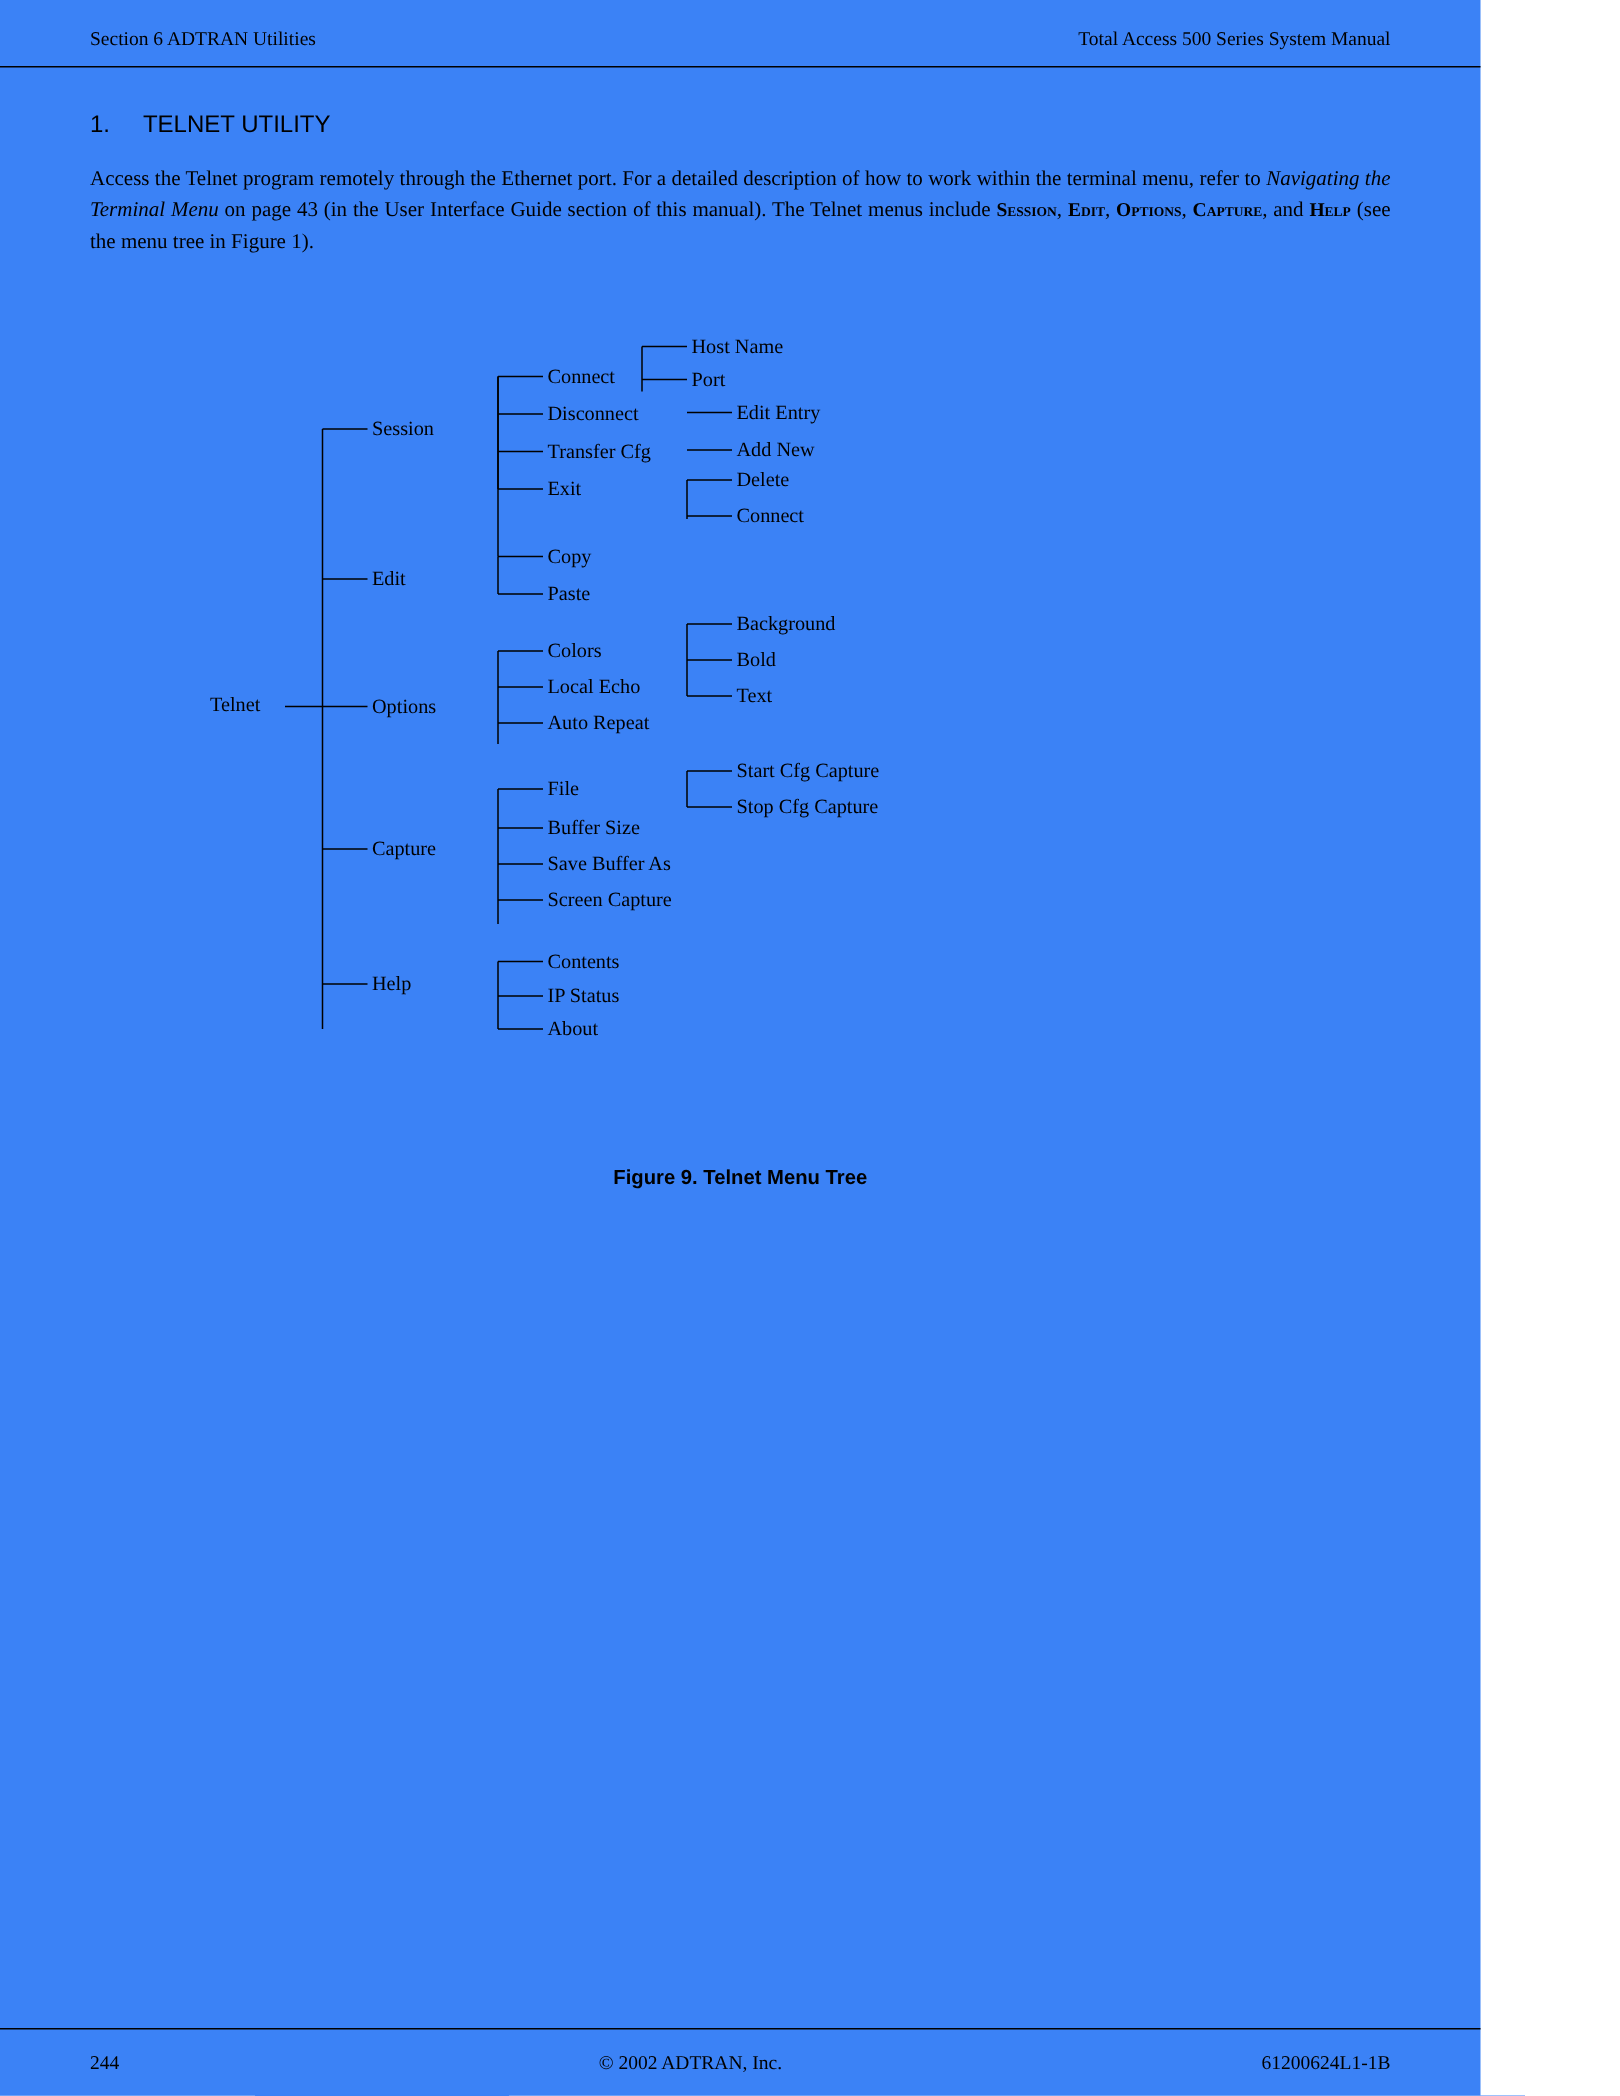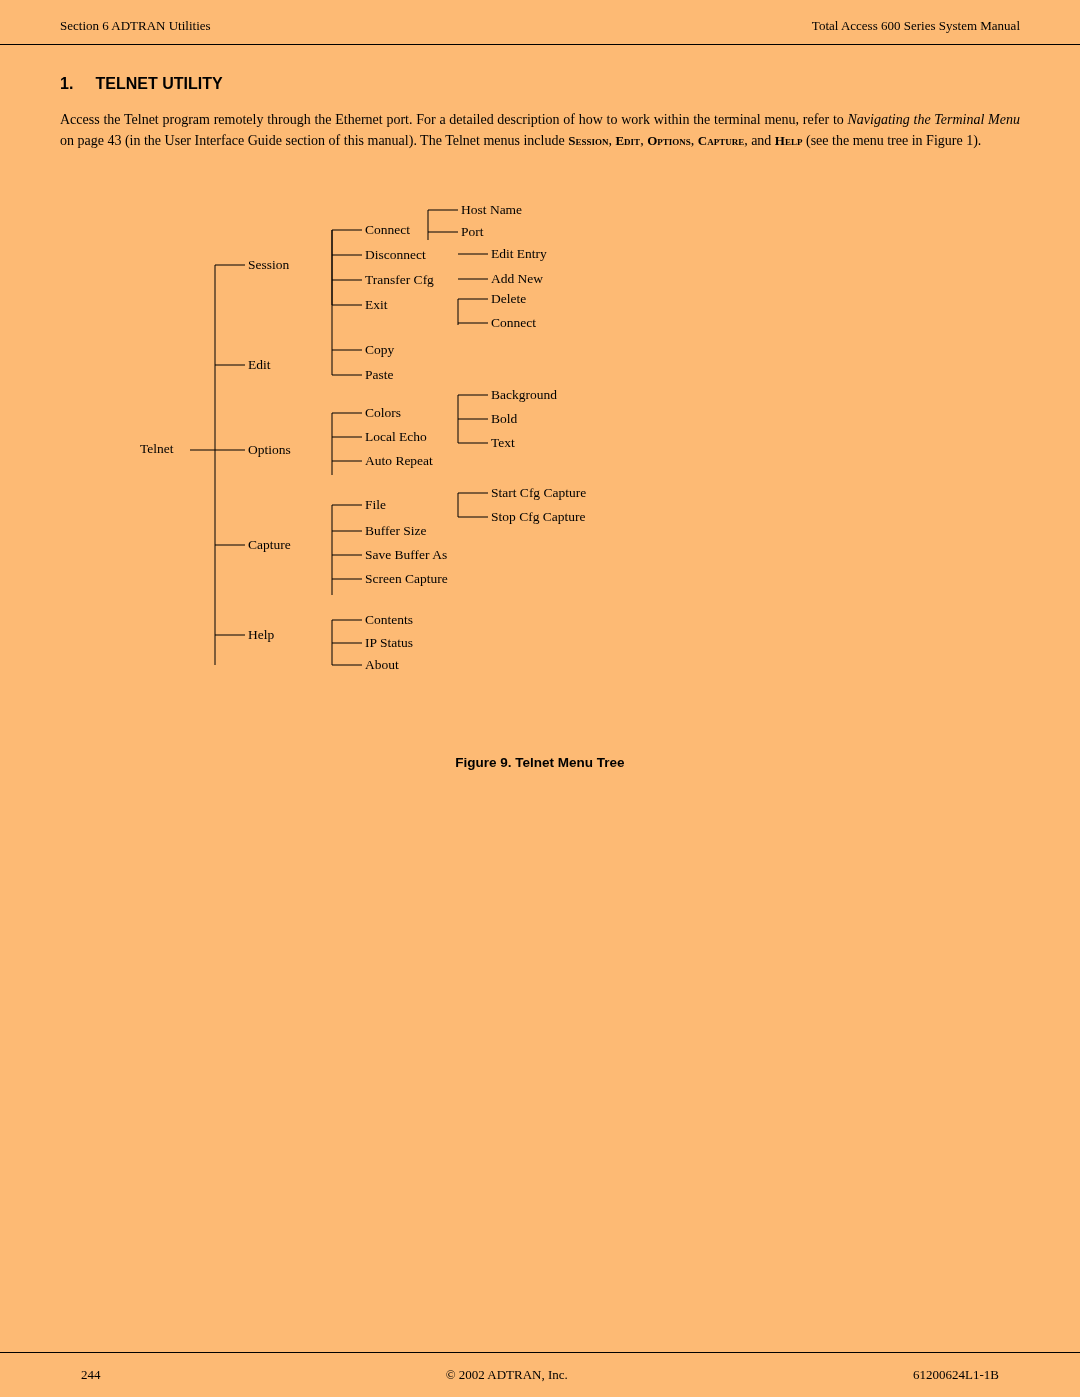--- a/index.html
+++ b/index.html
@@ -12,46 +12,46 @@
       background: #ffffff;
       font-family: "Times New Roman", Times, serif;
       font-size: 14px;
       color: #000000;
       width: 1080px;
       min-height: 1397px;
       position: relative;
     }
 
     .page {
-      width: 1080px;
+      width: 987px;
       min-height: 1397px;
       padding: 0;
       position: relative;
-      background: #fdba74;
+      background: #3b82f6;
     }
 
     
     .page-header {
       display: flex;
       justify-content: space-between;
       align-items: center;
       padding: 18px 60px 10px 60px;
       border-bottom: 1.5px solid #000;
       font-size: 13px;
     }
 
     
     .content {
       padding: 30px 60px 60px 60px;
     }
 
     
     .section-heading {
       font-size: 16px;
-      font-weight: bold;
+      font-weight: normal;
       margin-bottom: 16px;
       font-family: Arial, Helvetica, sans-serif;
     }
 
     
     .body-text {
       font-size: 14px;
       line-height: 1.5;
       margin-bottom: 24px;
       text-align: justify;
@@ -78,39 +78,39 @@
 
     
     .page-footer {
       position: absolute;
       bottom: 0;
       left: 0;
       right: 0;
       display: flex;
       justify-content: space-between;
       align-items: center;
-      padding: 14px 81px;
+      padding: 14px 60px;
       border-top: 1.5px solid #000;
       font-size: 13px;
     }
 
     
     .diagram-svg-container {
       margin: 10px 0 10px 50px;
     }
 
   </style>
 </head>
 <body>
 
 <div class="page">
 
   <div class="page-header">
     <span>Section 6  ADTRAN Utilities</span>
-    <span>Total Access 600 Series System Manual</span>
+    <span>Total Access 500 Series System Manual</span>
   </div>
 
   <div class="content">
 
     <div class="section-heading">
       <span>1.</span>
       &nbsp;&nbsp;&nbsp;
       <span>TELNET UTILITY</span>
     </div>
 

